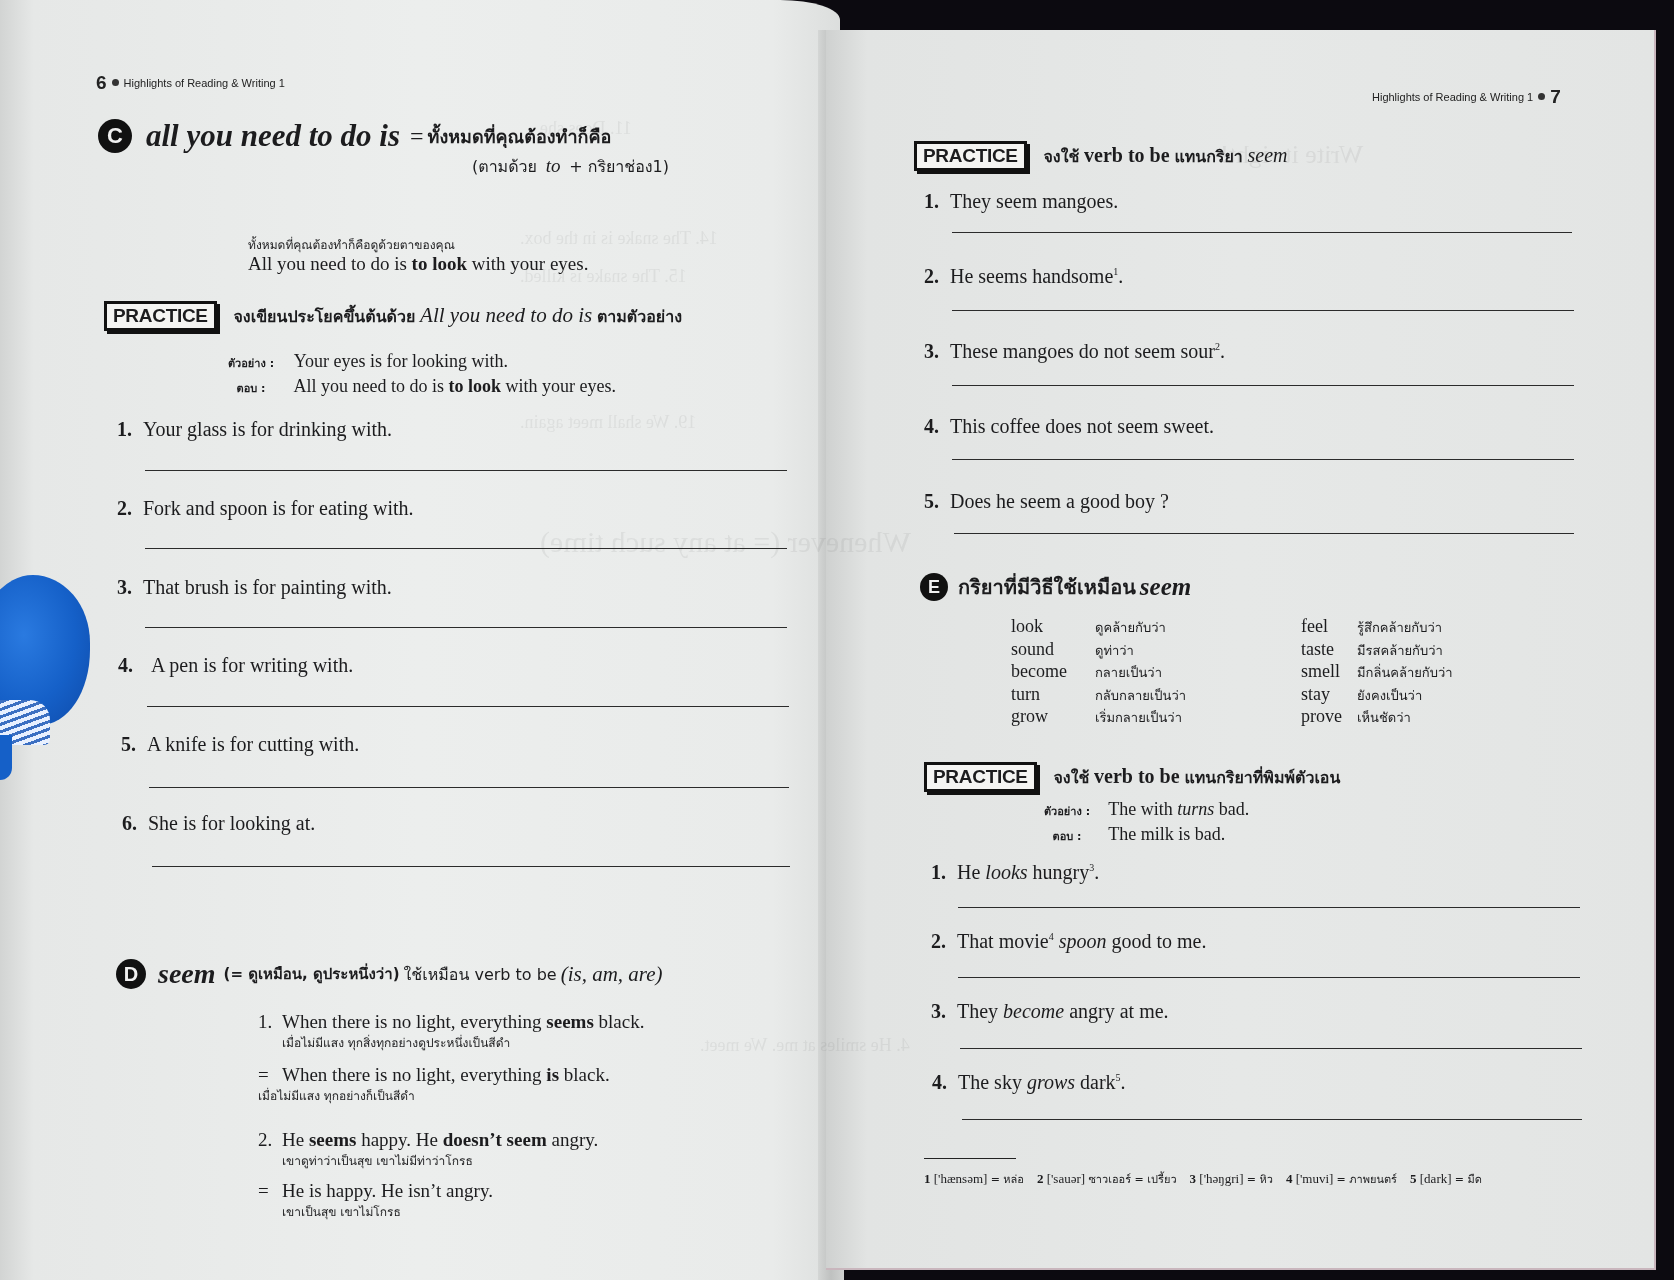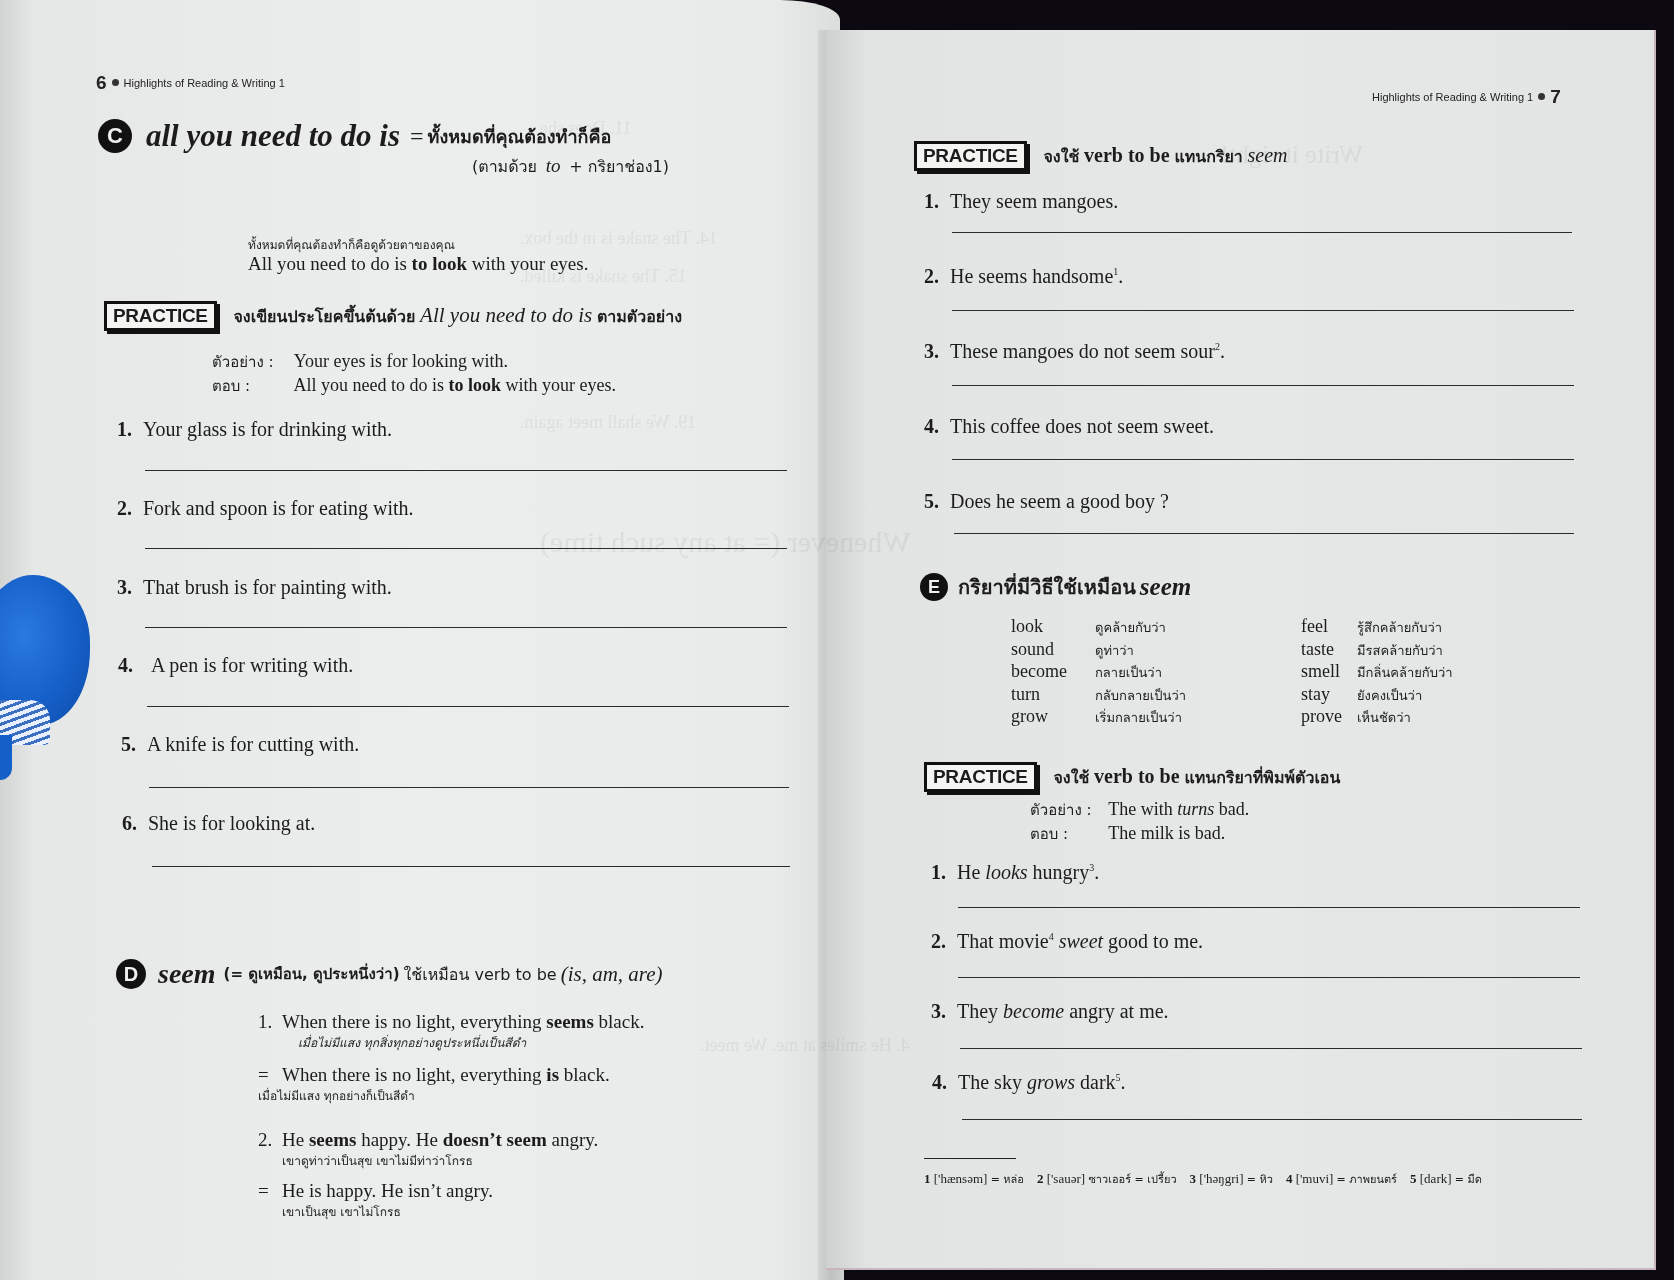--- a/index.html
+++ b/index.html
@@ -50,21 +50,21 @@
   .thai { font-family: "DejaVu Sans", sans-serif; }
   .practice-box {
     display: inline-block; border: 3px solid #111; padding: 1px 6px;
     font-family: "Liberation Sans", sans-serif; font-weight: bold; font-size: 19px;
     letter-spacing: -0.3px; background: #f4f4f2; box-shadow: 3px 3px 0 #111;
     vertical-align: middle; line-height: 22px;
   }
   .practice-row { white-space: nowrap; font-size: 19px; }
   .practice-row .instr { margin-left: 12px; vertical-align: middle; }
   .example-block { font-size: 18px; line-height: 23px; }
-  .example-block .lbl { display: inline-block; text-align: left; font-family: "DejaVu Sans", sans-serif; font-size: 15px; font-weight: normal; }
+  .example-block .lbl { display: inline-block; text-align: center; font-family: "DejaVu Sans", sans-serif; font-size: 11px; font-weight: bold; }
   .q { font-size: 20px; white-space: nowrap; }
   .q .num { font-weight: bold; display: inline-block; width: 26px; }
   .answer-line { height: 0; border-top: 1.5px solid #2b2b2b; }
   .thai-small { font-family: "DejaVu Sans", sans-serif; font-size: 12px; }
   .verbs { font-size: 18px; line-height: 21.5px; }
   .verbs .col { position: absolute; }
   .verbs .row { white-space: nowrap; }
   .verbs .en { display: inline-block; }
   .verbs .th { font-family: "DejaVu Sans", sans-serif; font-size: 13px; }
   .footnote { font-size: 13px; white-space: nowrap; }
@@ -155,21 +155,21 @@
 <div class="abs" style="left:116px;top:958px;white-space:nowrap;">
   <span class="section-badge" style="width:30px;height:30px;line-height:30px;font-size:20px;">D</span>
   <span class="section-title-big" style="font-size:28px;margin-left:8px;vertical-align:middle;">seem</span>
   <span class="thai" style="font-size:15px;font-weight:bold;vertical-align:middle;margin-left:4px;">(= ดูเหมือน, ดูประหนึ่งว่า)</span>
   <span class="thai" style="font-size:16px;vertical-align:middle;">ใช้เหมือน verb to be</span>
   <i style="font-size:21px;vertical-align:middle;">(is, am, are)</i>
 </div>
 
 <div class="abs" style="left:258px;top:1011px;font-size:19px;white-space:nowrap;">
   <span style="display:inline-block;width:24px;">1.</span><span>When there is no light, everything </span><b>seems</b><span> black.</span>
-  <div class="thai-small" style="margin-left:40px;font-style:italic;">เมื่อไม่มีแสง ทุกสิ่งทุกอย่างดูประหนึ่งเป็นสีดำ</div>
+  <div class="thai-small" style="margin-left:24px;">เมื่อไม่มีแสง ทุกสิ่งทุกอย่างดูประหนึ่งเป็นสีดำ</div>
 </div>
 <div class="abs" style="left:258px;top:1064px;font-size:19px;white-space:nowrap;">
   <span style="display:inline-block;width:24px;">=</span><span>When there is no light, everything </span><b>is</b><span> black.</span>
   <div class="thai-small" style="">เมื่อไม่มีแสง ทุกอย่างก็เป็นสีดำ</div>
 </div>
 <div class="abs" style="left:258px;top:1129px;font-size:19px;white-space:nowrap;">
   <span style="display:inline-block;width:24px;">2.</span><span>He </span><b>seems</b><span> happy. He </span><b>doesn’t seem</b><span> angry.</span>
   <div class="thai-small" style="margin-left:24px;">เขาดูท่าว่าเป็นสุข เขาไม่มีท่าว่าโกรธ</div>
 </div>
 <div class="abs" style="left:258px;top:1180px;font-size:19px;white-space:nowrap;">
@@ -237,21 +237,21 @@
     <span class="thai" style="font-size:16px;font-weight:bold;">แทนกริยาที่พิมพ์ตัวเอน</span>
   </span>
 </div>
 <div class="abs example-block" style="left:1030px;top:798px;white-space:nowrap;">
   <div><span class="lbl" style="width:74px;">ตัวอย่าง :</span> <span>The with </span><i>turns</i><span> bad.</span></div>
   <div><span class="lbl" style="width:74px;">ตอบ :</span> <span>The milk is bad.</span></div>
 </div>
 
 <div class="abs q" style="left:931px;top:861px;"><span class="num">1.</span><span>He </span><i>looks</i><span> hungry</span><sup style="font-size:10px;">3</sup><span>.</span></div>
 <div class="abs answer-line" style="left:958px;top:907px;width:622px;"></div>
-<div class="abs q" style="left:931px;top:930px;"><span class="num">2.</span><span>That movie</span><sup style="font-size:10px;">4</sup> <i>sweet</i><span> good to me.</span></div>
+<div class="abs q" style="left:931px;top:930px;"><span class="num">2.</span><span>That movie</span><sup style="font-size:10px;">4</sup> <i>spoon</i><span> good to me.</span></div>
 <div class="abs answer-line" style="left:958px;top:977px;width:622px;"></div>
 <div class="abs q" style="left:931px;top:1000px;"><span class="num">3.</span><span>They </span><i>become</i><span> angry at me.</span></div>
 <div class="abs answer-line" style="left:960px;top:1048px;width:622px;"></div>
 <div class="abs q" style="left:932px;top:1071px;"><span class="num">4.</span><span>The sky </span><i>grows</i><span> dark</span><sup style="font-size:10px;">5</sup><span>.</span></div>
 <div class="abs answer-line" style="left:962px;top:1119px;width:620px;"></div>
 
 <div class="abs fn-rule" style="left:924px;top:1158px;"></div>
 <div class="abs footnote" style="left:924px;top:1170px;">
   <span><b>1</b> <span>['hænsəm]</span> <span class="th">= หล่อ</span></span>&nbsp;&nbsp;&nbsp;
   <span><b>2</b> <span>['sauər]</span> <span class="th">ซาวเออร์ = เปรี้ยว</span></span>&nbsp;&nbsp;&nbsp;

